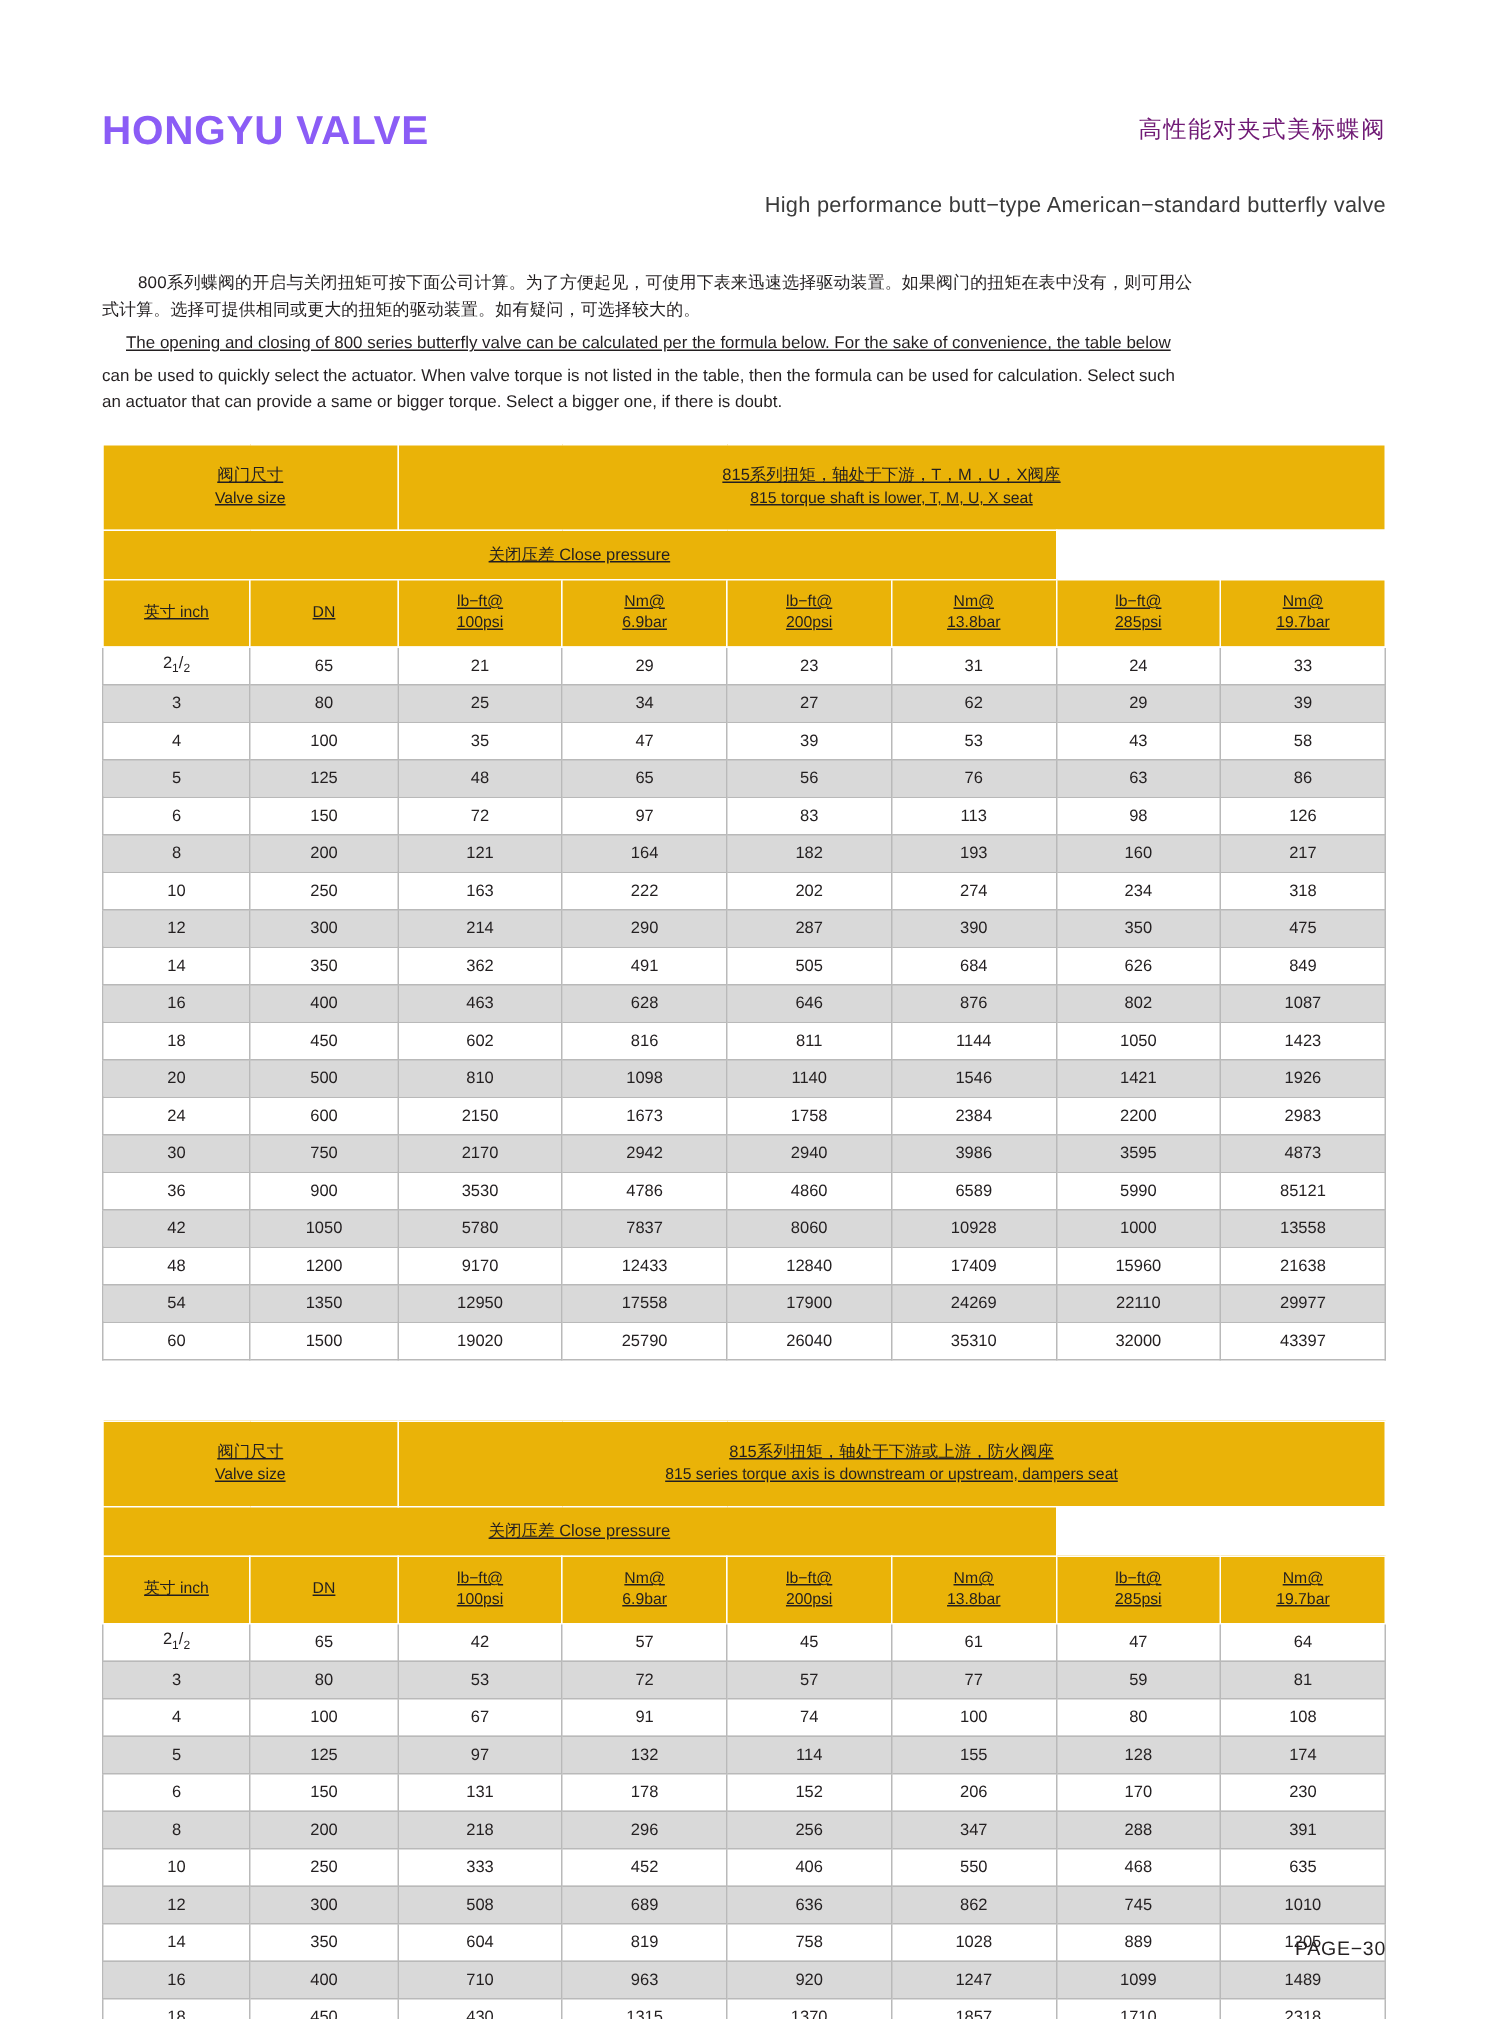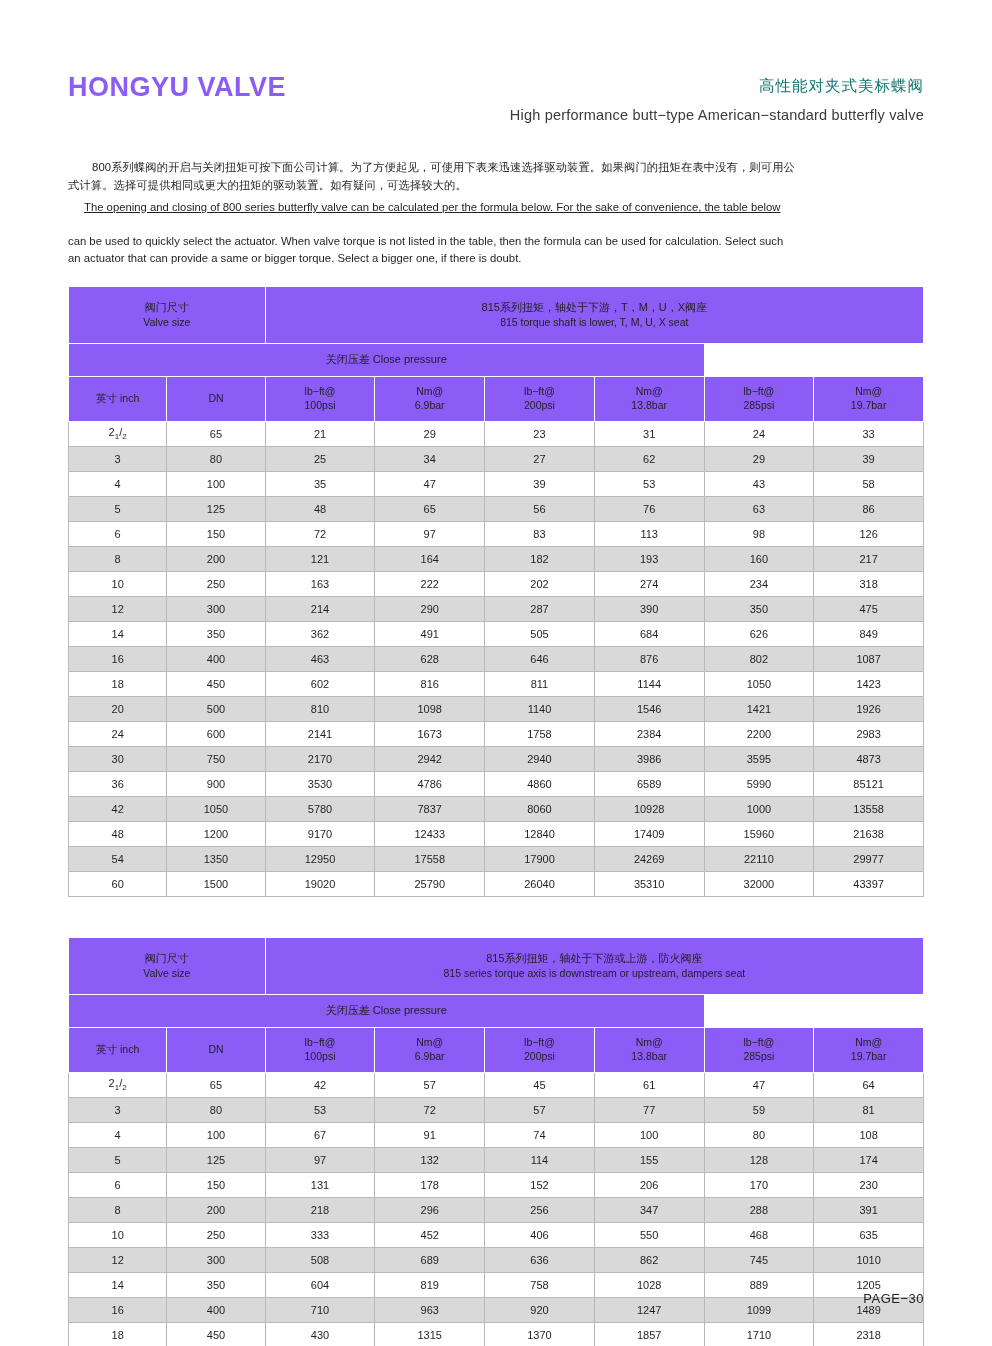--- a/index.html
+++ b/index.html
@@ -36,28 +36,28 @@
     color: #8b5cf6;
     letter-spacing: 0.5px;
     font-family: "Liberation Sans", sans-serif;
   }
   .header-right {
     text-align: right;
     padding-top: 4px;
   }
   .header-cn {
     font-size: 15.5px;
-    color: #0f766e;
+    color: #701a75;
     letter-spacing: 1px;
     font-family: Liberation Mono, monospace;
   }
   .header-en {
     font-size: 14.5px;
     color: #3a3a3a;
-    margin-top: 10px;
+    margin-top: 32px;
     letter-spacing: 0.2px;
   }
 
   
   .intro {
     margin-top: 36px;
     font-size: 11.3px;
     line-height: 1.55;
     color: #231f20;
   }
@@ -86,24 +86,25 @@
   }
   table.torque.second {
     margin-top: 40px;
   }
   table.torque th, table.torque td {
     border: 1px solid #ffffff;
     text-align: center;
     vertical-align: middle;
   }
   table.torque thead th {
-    background: #8b5cf6;
+    background: #eab308;
     font-weight: normal;
     color: #231f20;
     padding: 5px 2px;
+    text-decoration: underline;
   }
   .th-title {
     height: 46px;
     line-height: 1.35;
   }
   .th-title .l1 { display:block; }
   .th-title .l2 { display:block; font-size: 10.5px; }
   .th-sub {
     height: 22px;
     font-size: 11px;
@@ -157,21 +158,21 @@
     <div class="header-right">
       <div class="header-cn">高性能对夹式美标蝶阀</div>
       <div class="header-en">High performance butt−type American−standard butterfly valve</div>
     </div>
   </div>
 
   <div class="intro">
     <p class="cn">800系列蝶阀的开启与关闭扭矩可按下面公司计算。为了方便起见，可使用下表来迅速选择驱动装置。如果阀门的扭矩在表中没有，则可用公</p>
     <p class="cn" style="text-indent:0">式计算。选择可提供相同或更大的扭矩的驱动装置。如有疑问，可选择较大的。</p>
     <p class="en"><span class="first">The opening and closing of 800 series butterfly valve can be calculated per the formula below. For the sake of convenience, the table below</span></p>
-    <p class="en" style="margin-top:16px">can be used to quickly select the actuator. When valve torque is not listed in the table, then the formula can be used for calculation. Select such</p>
+    <p class="en" style="margin-top:4px">can be used to quickly select the actuator. When valve torque is not listed in the table, then the formula can be used for calculation. Select such</p>
     <p class="en" style="margin-top:0">an actuator that can provide a same or bigger torque. Select a bigger one, if there is doubt.</p>
   </div>
 
   <table class="torque first">
     <colgroup>
       <col class="c-inch">
         <col class="c-dn">
       <col class="c-v">
         <col class="c-v">
         <col class="c-v">
@@ -339,21 +340,21 @@
           <td>810</td>
           <td>1098</td>
           <td>1140</td>
           <td>1546</td>
           <td>1421</td>
           <td>1926</td>
         </tr>
         <tr>
           <td>24</td>
           <td>600</td>
-          <td>2141</td>
+          <td>2150</td>
           <td>1673</td>
           <td>1758</td>
           <td>2384</td>
           <td>2200</td>
           <td>2983</td>
         </tr>
         <tr class="alt">
           <td>30</td>
           <td>750</td>
           <td>2170</td>

